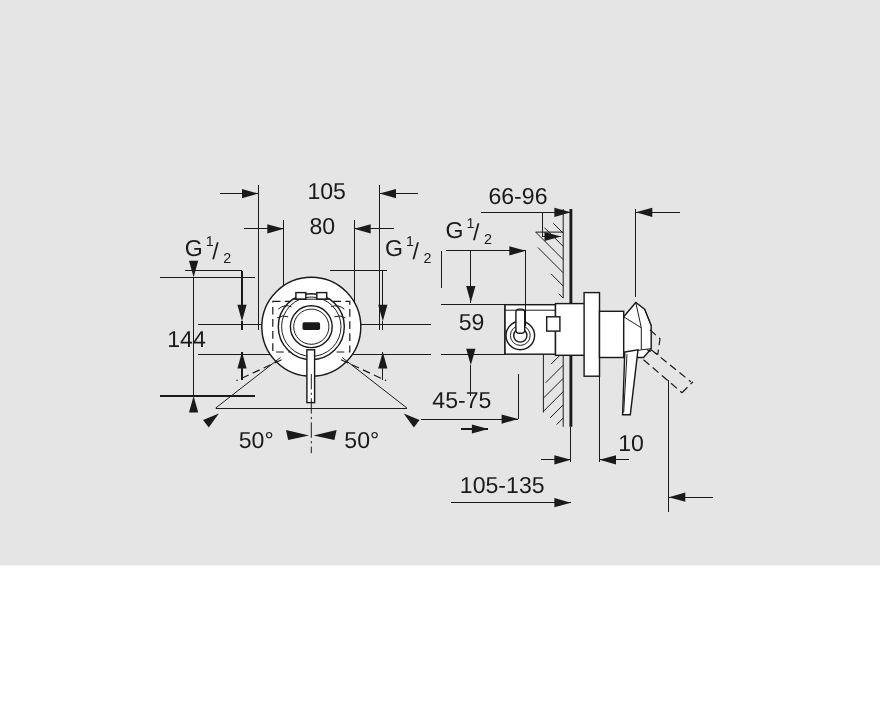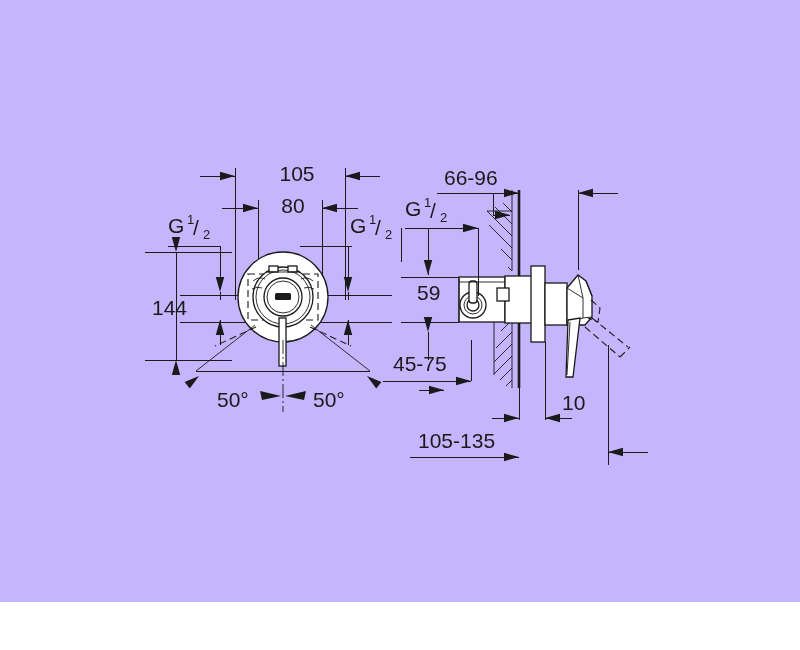--- a/index.html
+++ b/index.html
@@ -10,22 +10,22 @@
   }
   body {
     width: 800px;
     height: 650px;
     font-family: "Liberation Sans", sans-serif;
     overflow: hidden;
   }
   #drawing-root {
     position: relative;
     width: 800px;
-    height: 602px;
-    background: #c4b5fd;
+    height: 514px;
+    background: #e5e5e5;
   }
   svg#drawing {
     display: block;
     width: 800px;
     height: 650px;
   }
   .dim-line, .ext-line {
     stroke: #1a1a1a;
     stroke-width: 1;
     fill: none;

